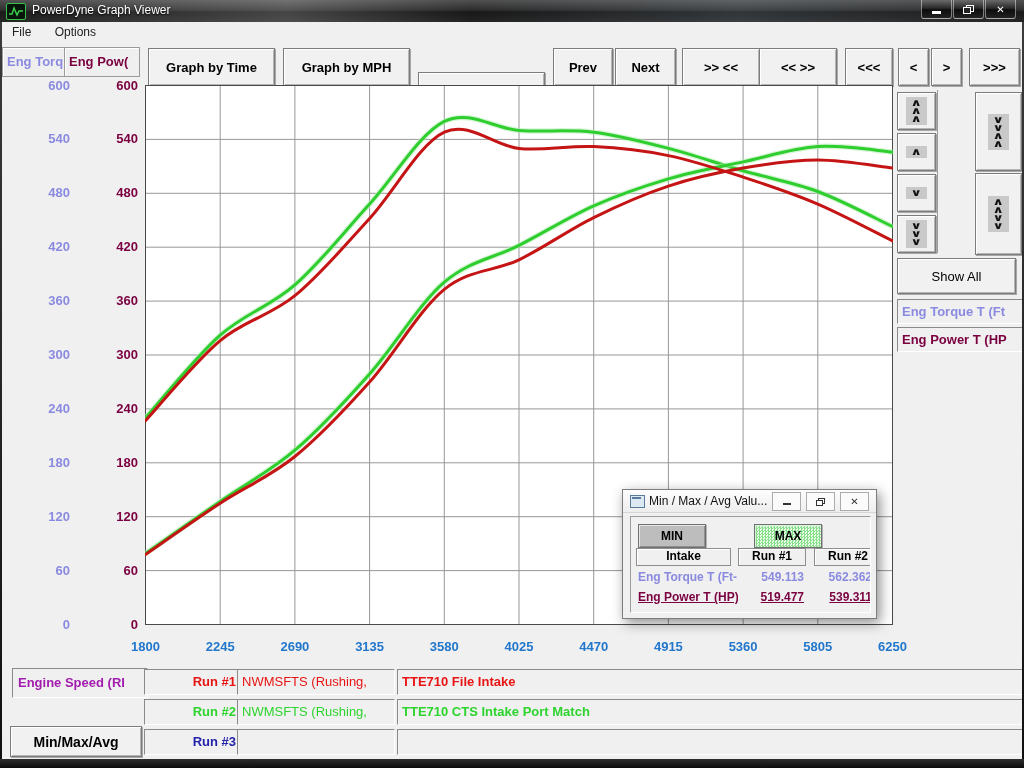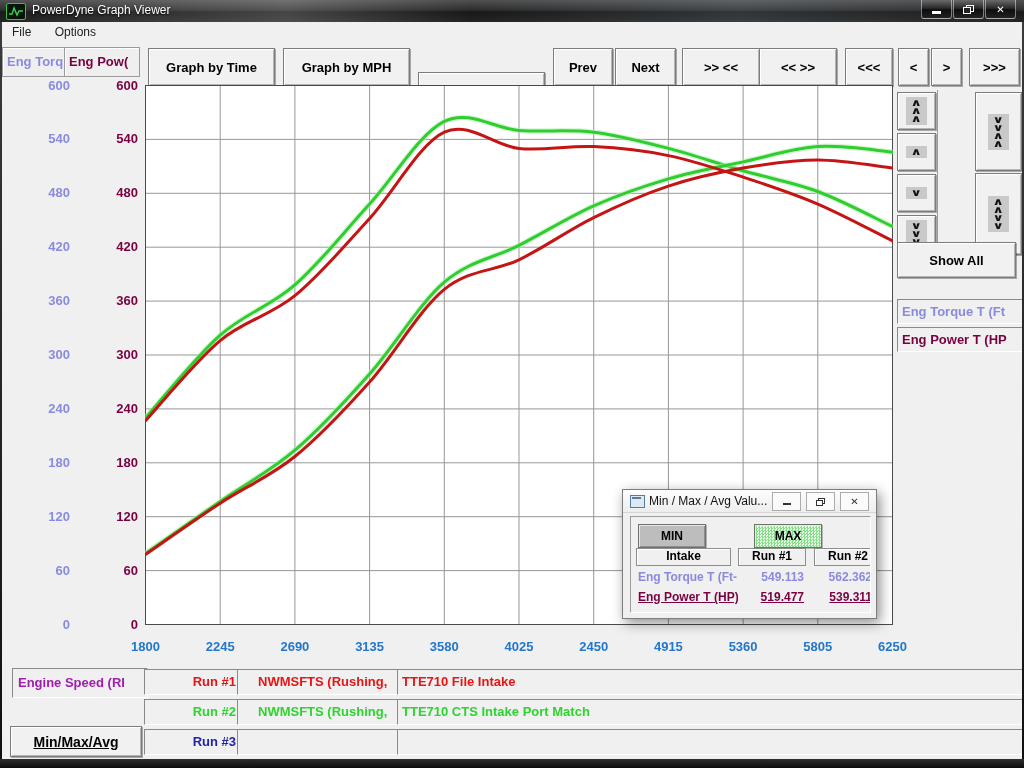--- a/index.html
+++ b/index.html
@@ -46,40 +46,40 @@
   #tb9{left:929px;width:29px;}  #tb10{left:967px;width:49px;}
   
   .ylab{position:absolute;height:16px;font-size:13px;font-weight:bold;text-align:right;width:60px;}
   .xlab{position:absolute;height:16px;font-size:13px;font-weight:bold;text-align:center;width:60px;color:#2277cc;}
   
   .sbtn{position:absolute;display:flex;align-items:center;justify-content:center;}
   .sbtn .pad{background:#c9c9c9;display:flex;flex-direction:column;align-items:center;justify-content:center;
     padding:2px 6px;}
   .chev{display:block;font-size:10px;font-weight:bold;line-height:8px;color:#111;
     font-family:"DejaVu Sans",sans-serif;transform:scaleX(1.4);}
-  #showAll{left:895px;top:200px;width:117px;height:34px;font-size:13px;font-weight:bold;
+  #showAll{left:895px;top:216px;width:117px;height:34px;font-size:13px;font-weight:normal;
     display:flex;align-items:center;justify-content:center;}
   .chanbox{left:895px;width:124px;height:23px;font-size:13px;font-weight:bold;line-height:23px;
     padding-left:4px;white-space:nowrap;overflow:hidden;}
   #chan1{top:257px;color:#8a8ae0;} #chan2{top:285px;color:#7a0040;}
   #vdivider{left:935px;top:48px;width:1px;height:163px;background:#9a9a9a;}
   
   .bluetext{color:#a21caf;} 
   #engineSpeed{left:10px;top:626px;width:129px;height:28px;font-size:13px;font-weight:bold;
     line-height:28px;padding-left:5px;white-space:nowrap;overflow:hidden;}
   .runbox{left:142px;width:91px;height:24px;font-size:13px;font-weight:bold;line-height:24px;
     text-align:right;padding-right:6px;}
-  .filebox{left:235px;width:152px;height:24px;font-size:13px;font-weight:bold;line-height:24px;
-    padding-left:20px;white-space:nowrap;overflow:hidden;}
+  .filebox{left:235px;width:152px;height:24px;font-size:13px;font-weight:normal;line-height:24px;
+    padding-left:4px;white-space:nowrap;overflow:hidden;}
   .combox{left:395px;width:620px;height:24px;font-size:13px;font-weight:bold;line-height:24px;
     padding-left:4px;white-space:nowrap;overflow:hidden;}
   .row1{top:627px;} .row2{top:657px;} .row3{top:687px;}
   .c-red{color:#e81414;} .c-green{color:#2ed42e;} .c-navy{color:#2222aa;}
   #minmaxBtn{left:8px;top:684px;width:130px;height:29px;font-size:14px;font-weight:bold;
-    display:flex;align-items:center;justify-content:center;text-decoration:underline;}
+    display:flex;align-items:center;justify-content:center;}
   
   #dlg{left:620px;top:447px;width:253px;height:128px;background:#f0f0f0;border:1px solid #7d7d7d;
     box-shadow:3px 4px 12px rgba(0,0,0,.45);overflow:hidden;z-index:20;}
   #dlgTitle{position:absolute;left:0;top:0;width:100%;height:22px;
     background:linear-gradient(180deg,#fdfdfd,#ededed);border-bottom:1px solid #d5d5d5;}
   #dlgIcon{position:absolute;left:7px;top:5px;width:13px;height:11px;border:1px solid #5a7a9a;
     background:#dce8f2;}
   #dlgIcon::before{content:"";position:absolute;left:1px;top:1px;width:9px;height:2px;background:#5a7a9a;}
   #dlgTitleText{position:absolute;left:26px;top:4px;font-size:12px;color:#111;}
   .dbtn{position:absolute;top:2px;width:27px;height:17px;background:#fbfbfb;border:1px solid #ababab;
@@ -187,21 +187,21 @@
         <div class="ylab" style="left: 76px; color: rgb(122, 0, 64); top: 520.6px;">60</div>
         <div class="ylab" style="left: 76px; color: rgb(122, 0, 64); top: 574.5px;">0</div>
       </div>
     <div id="xTickRow">
         <div class="xlab" style="left: 113.5px; top: 597px;">1800</div>
         <div class="xlab" style="left: 188.2px; top: 597px;">2245</div>
         <div class="xlab" style="left: 262.9px; top: 597px;">2690</div>
         <div class="xlab" style="left: 337.6px; top: 597px;">3135</div>
         <div class="xlab" style="left: 412.3px; top: 597px;">3580</div>
         <div class="xlab" style="left: 487px; top: 597px;">4025</div>
-        <div class="xlab" style="left: 561.7px; top: 597px;">2450</div>
+        <div class="xlab" style="left: 561.7px; top: 597px;">4470</div>
         <div class="xlab" style="left: 636.4px; top: 597px;">4915</div>
         <div class="xlab" style="left: 711.1px; top: 597px;">5360</div>
         <div class="xlab" style="left: 785.8px; top: 597px;">5805</div>
         <div class="xlab" style="left: 860.5px; top: 597px;">6250</div>
       </div>
 
     <svg id="plot" class="abs" style="left:143px;top:43px;" width="748" height="540" viewBox="0 0 748 540">
         <rect x="0.5" y="0.5" width="747" height="539" fill="#ffffff" stroke="#4a4a4a"></rect>
         <line x1="75.2" y1="1" x2="75.2" y2="539" stroke="#979797" stroke-width="1"></line>
         <line x1="149.9" y1="1" x2="149.9" y2="539" stroke="#979797" stroke-width="1"></line>

